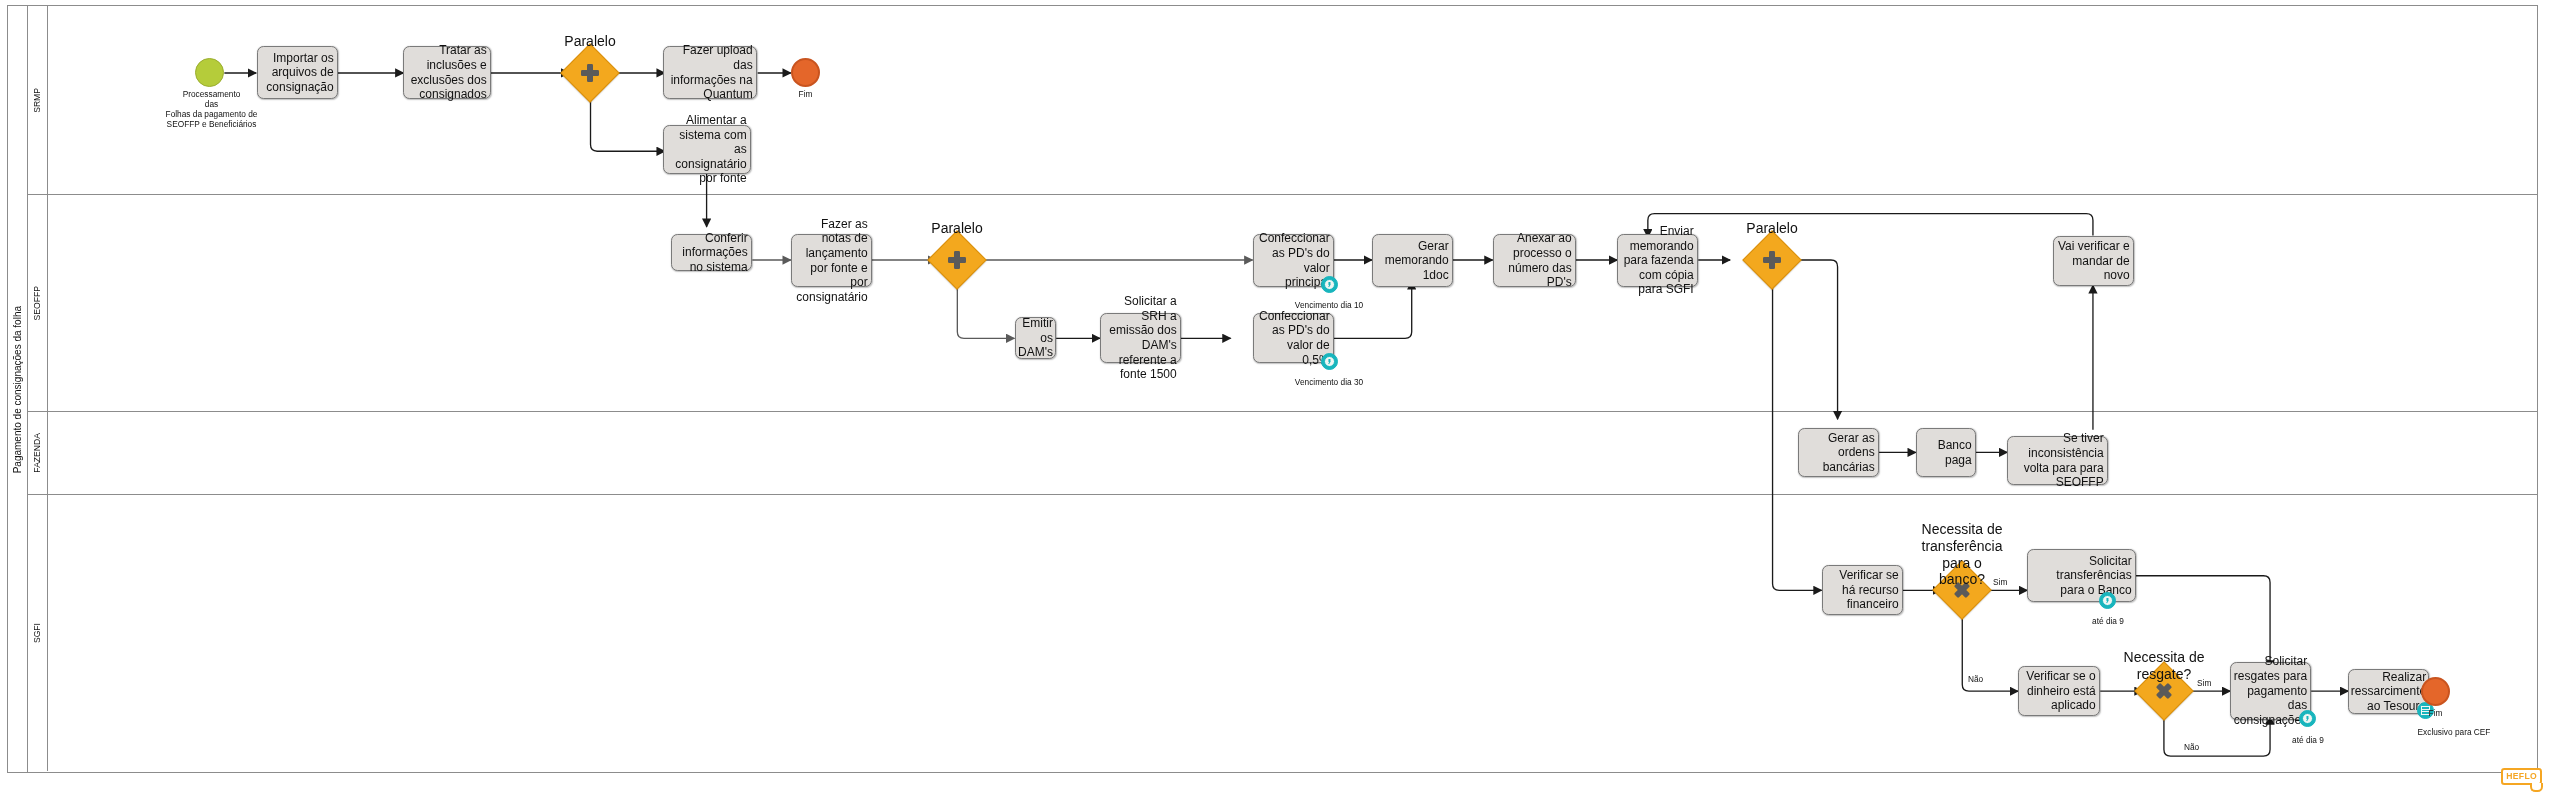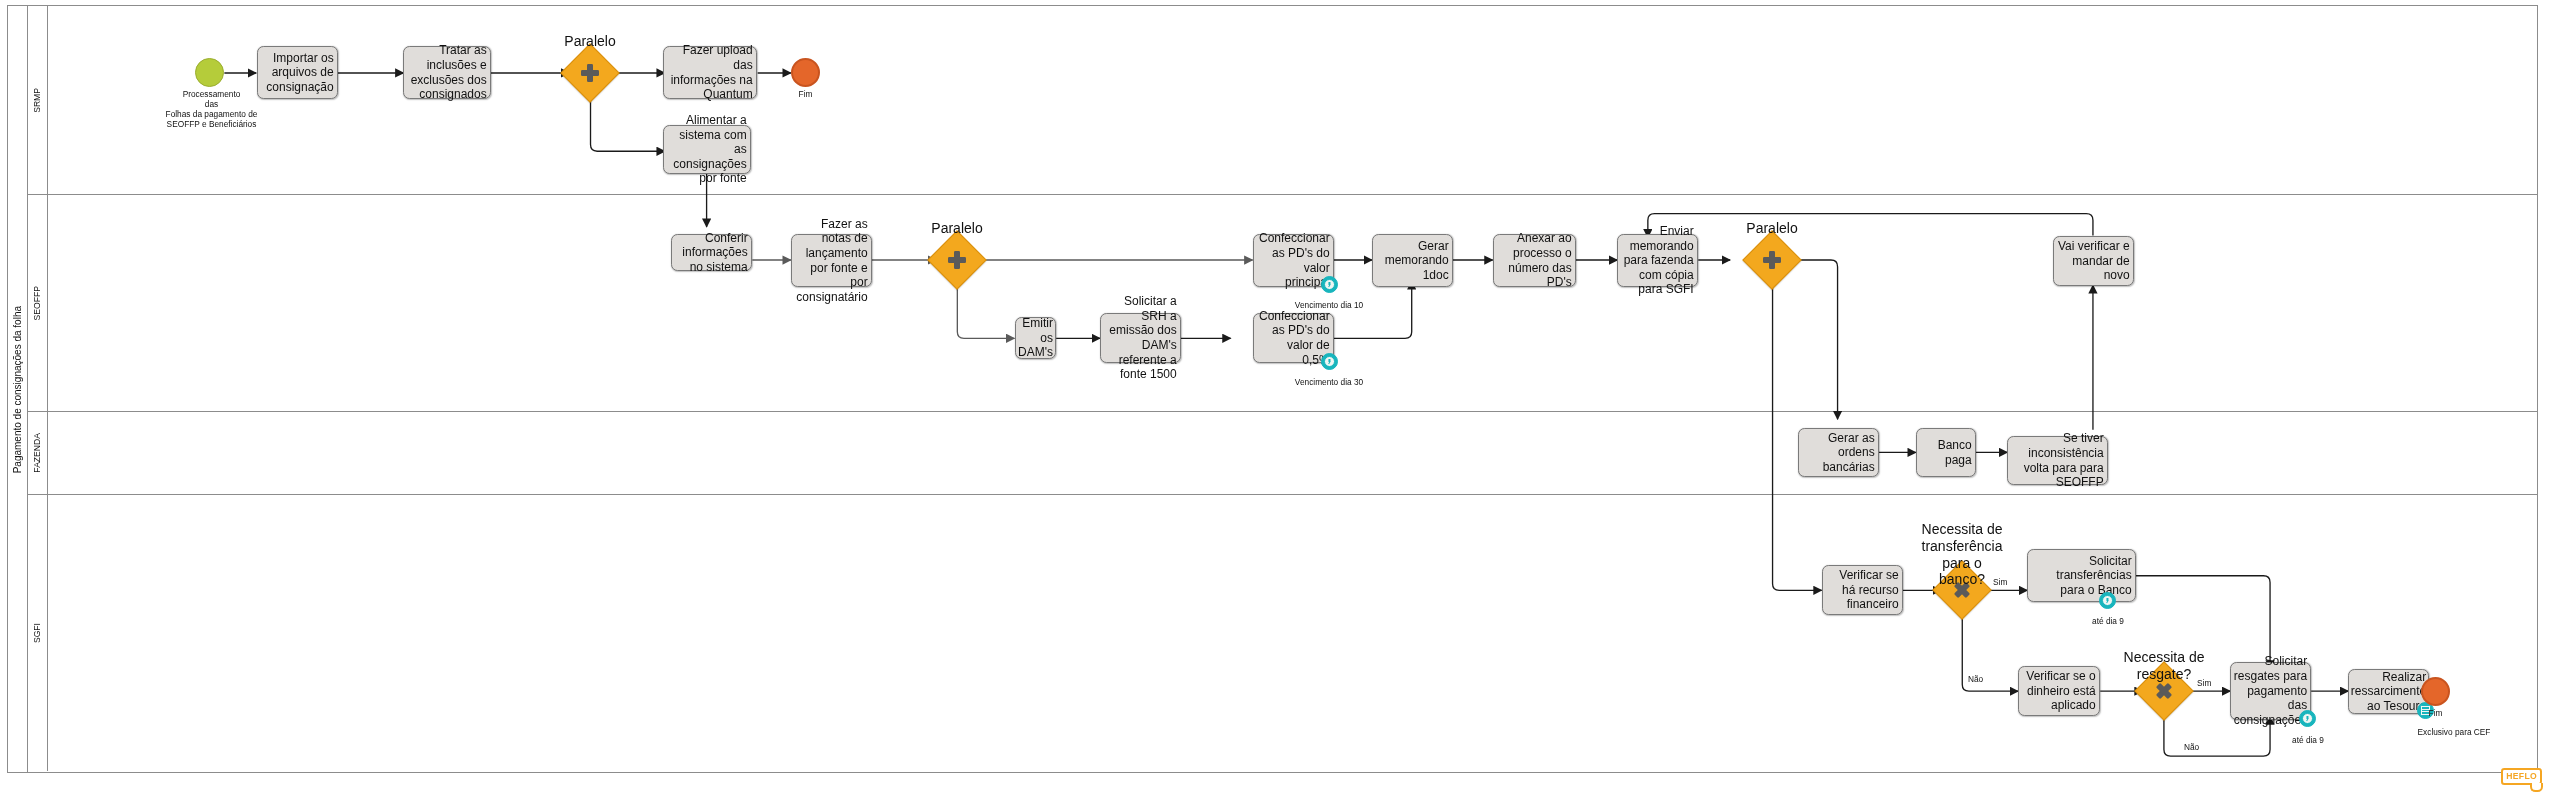--- a/index.html
+++ b/index.html
@@ -181,21 +181,21 @@
         <span class="plus-h"></span>
     </div>
   </div>
   <div class="gw-label" style="left: 557px; top: 33px; width: 66px; white-space: pre-line;">Paralelo</div>
 
   <div class="task" style="left:663px;top:46px;width:94px;height:53px;">Fazer upload das informações na Quantum</div>
 
   <div class="ev end" style="left:791px;top:58px;width:29px;height:29px;"></div>
   <div class="ev-label" style="left: 779px; top: 90px; width: 53px; white-space: pre-line;">Fim</div>
 
-  <div class="task" style="left:663px;top:125px;width:88px;height:49px;">Alimentar a sistema com as consignações por fonte</div>
+  <div class="task" style="left:663px;top:125px;width:88px;height:49px;">Alimentar a sistema com as consignatário por fonte</div>
 
   <div class="task" style="left:671px;top:234px;width:81px;height:37px;">Conferir informações no sistema</div>
 
   <div class="task" style="left:791px;top:234px;width:81px;height:53px;">Fazer as notas de lançamento por fonte e por consignatário</div>
 
   <div class="gw" style="left:936px;top:239px;width:42px;height:42px;">
     <div class="dia"></div>
     <div class="sym">
       <span class="plus-v"></span>
         <span class="plus-h"></span>

